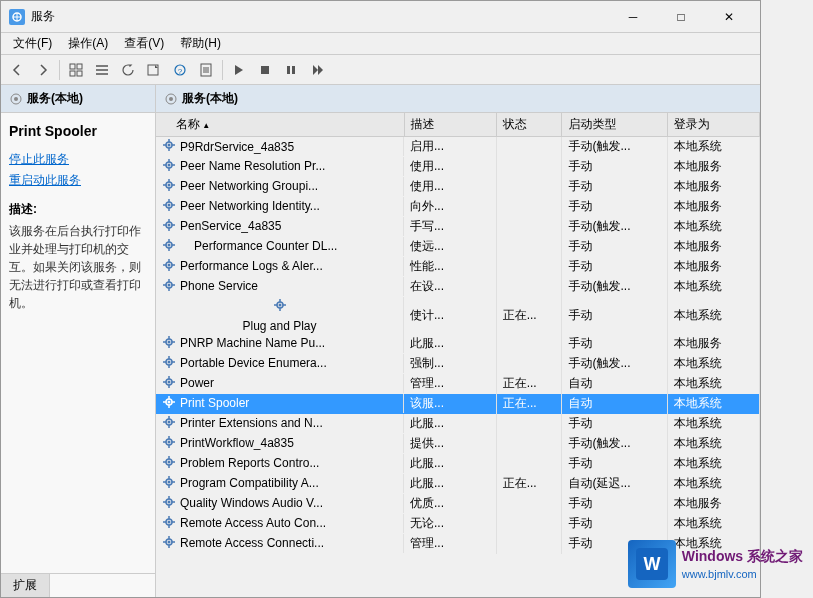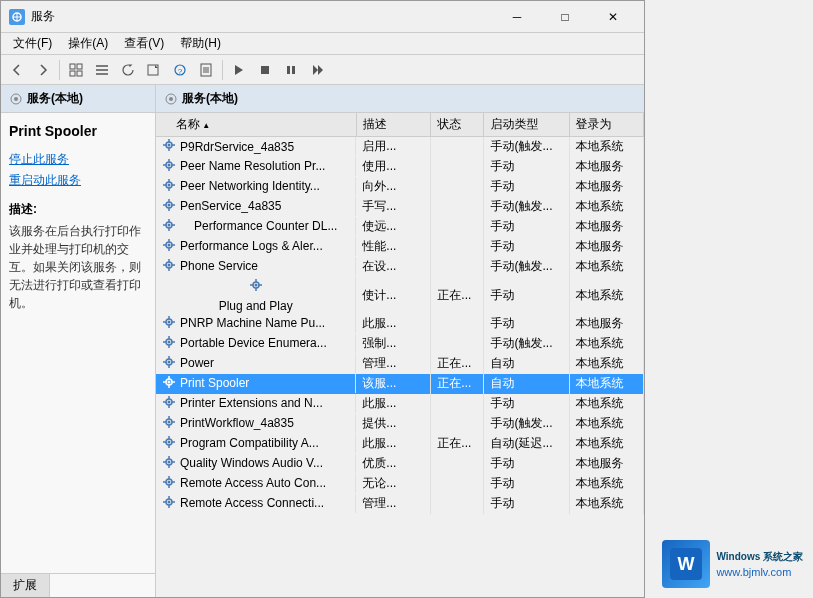--- a/index.html
+++ b/index.html
@@ -7,21 +7,21 @@
       font-family: 'Microsoft YaHei', 'SimSun', sans-serif;
       font-size: 12px;
       background: #f0f0f0;
       width: 813px;
       height: 598px;
       overflow: hidden;
     }
 
     
     .window {
-      width: 645px;
+      width: 761px;
       height: 598px;
       border: 1px solid #999;
       background: #f0f0f0;
       display: flex;
       flex-direction: column;
     }
 
     
     .title-bar {
       height: 32px;
@@ -288,23 +288,23 @@
       color: white;
       font-size: 18px;
       font-weight: bold;
     }
     .watermark-text {
       display: flex;
       flex-direction: column;
       gap: 2px;
     }
     .watermark-main {
-      font-size: 10px;
+      font-size: 14px;
       font-weight: bold;
-      color: #0c4a6e;
+      color: #701a75;
     }
     .watermark-sub {
       font-size: 11px;
       color: #1565c0;
     }
   </style>
 </head>
 <body>
 
 <div class="window">
@@ -491,20 +491,37 @@
               <tr>
                 <td style="display: flex; align-items: center; gap: 4px; padding: 1px 6px;">
                   <span style="flex-shrink: 0;"><svg width="14" height="14" viewBox="0 0 14 14">
       <circle cx="7" cy="7" r="3" fill="none" stroke="#4a7ab5" stroke-width="1.5"></circle>
       <circle cx="7" cy="7" r="1.5" fill="#4a7ab5"></circle>
       <line x1="7" y1="1" x2="7" y2="4" stroke="#4a7ab5" stroke-width="1.5"></line>
       <line x1="7" y1="10" x2="7" y2="13" stroke="#4a7ab5" stroke-width="1.5"></line>
       <line x1="1" y1="7" x2="4" y2="7" stroke="#4a7ab5" stroke-width="1.5"></line>
       <line x1="10" y1="7" x2="13" y2="7" stroke="#4a7ab5" stroke-width="1.5"></line>
     </svg></span>
+                  <span style="overflow: hidden; text-overflow: ellipsis; white-space: nowrap;">Peer Networking Groupi...</span>
+                </td>
+                <td>使用...</td>
+                <td></td>
+                <td>手动</td>
+                <td>本地服务</td>
+              </tr>
+              <tr>
+                <td style="display: flex; align-items: center; gap: 4px; padding: 1px 6px;">
+                  <span style="flex-shrink: 0;"><svg width="14" height="14" viewBox="0 0 14 14">
+      <circle cx="7" cy="7" r="3" fill="none" stroke="#4a7ab5" stroke-width="1.5"></circle>
+      <circle cx="7" cy="7" r="1.5" fill="#4a7ab5"></circle>
+      <line x1="7" y1="1" x2="7" y2="4" stroke="#4a7ab5" stroke-width="1.5"></line>
+      <line x1="7" y1="10" x2="7" y2="13" stroke="#4a7ab5" stroke-width="1.5"></line>
+      <line x1="1" y1="7" x2="4" y2="7" stroke="#4a7ab5" stroke-width="1.5"></line>
+      <line x1="10" y1="7" x2="13" y2="7" stroke="#4a7ab5" stroke-width="1.5"></line>
+    </svg></span>
                   <span style="overflow: hidden; text-overflow: ellipsis; white-space: nowrap;">Peer Networking Identity...</span>
                 </td>
                 <td>向外...</td>
                 <td></td>
                 <td>手动</td>
                 <td>本地服务</td>
               </tr>
               <tr>
                 <td style="display: flex; align-items: center; gap: 4px; padding: 1px 6px;">
                   <span style="flex-shrink: 0;"><svg width="14" height="14" viewBox="0 0 14 14">
@@ -683,20 +700,37 @@
       <line x1="7" y1="1" x2="7" y2="4" stroke="#4a7ab5" stroke-width="1.5"></line>
       <line x1="7" y1="10" x2="7" y2="13" stroke="#4a7ab5" stroke-width="1.5"></line>
       <line x1="1" y1="7" x2="4" y2="7" stroke="#4a7ab5" stroke-width="1.5"></line>
       <line x1="10" y1="7" x2="13" y2="7" stroke="#4a7ab5" stroke-width="1.5"></line>
     </svg></span>
                   <span style="overflow: hidden; text-overflow: ellipsis; white-space: nowrap;">PrintWorkflow_4a835</span>
                 </td>
                 <td>提供...</td>
                 <td></td>
                 <td>手动(触发...</td>
+                <td>本地系统</td>
+              </tr>
+              <tr>
+                <td style="display: flex; align-items: center; gap: 4px; padding: 1px 6px;">
+                  <span style="flex-shrink: 0;"><svg width="14" height="14" viewBox="0 0 14 14">
+      <circle cx="7" cy="7" r="3" fill="none" stroke="#4a7ab5" stroke-width="1.5"></circle>
+      <circle cx="7" cy="7" r="1.5" fill="#4a7ab5"></circle>
+      <line x1="7" y1="1" x2="7" y2="4" stroke="#4a7ab5" stroke-width="1.5"></line>
+      <line x1="7" y1="10" x2="7" y2="13" stroke="#4a7ab5" stroke-width="1.5"></line>
+      <line x1="1" y1="7" x2="4" y2="7" stroke="#4a7ab5" stroke-width="1.5"></line>
+      <line x1="10" y1="7" x2="13" y2="7" stroke="#4a7ab5" stroke-width="1.5"></line>
+    </svg></span>
+                  <span style="overflow: hidden; text-overflow: ellipsis; white-space: nowrap;">Problem Reports Contro...</span>
+                </td>
+                <td>此服...</td>
+                <td></td>
+                <td>手动</td>
                 <td>本地系统</td>
               </tr>
               <tr>
                 <td style="display: flex; align-items: center; gap: 4px; padding: 1px 6px;">
                   <span style="flex-shrink: 0;"><svg width="14" height="14" viewBox="0 0 14 14">
       <circle cx="7" cy="7" r="3" fill="none" stroke="#4a7ab5" stroke-width="1.5"></circle>
       <circle cx="7" cy="7" r="1.5" fill="#4a7ab5"></circle>
       <line x1="7" y1="1" x2="7" y2="4" stroke="#4a7ab5" stroke-width="1.5"></line>
       <line x1="7" y1="10" x2="7" y2="13" stroke="#4a7ab5" stroke-width="1.5"></line>
       <line x1="1" y1="7" x2="4" y2="7" stroke="#4a7ab5" stroke-width="1.5"></line>

